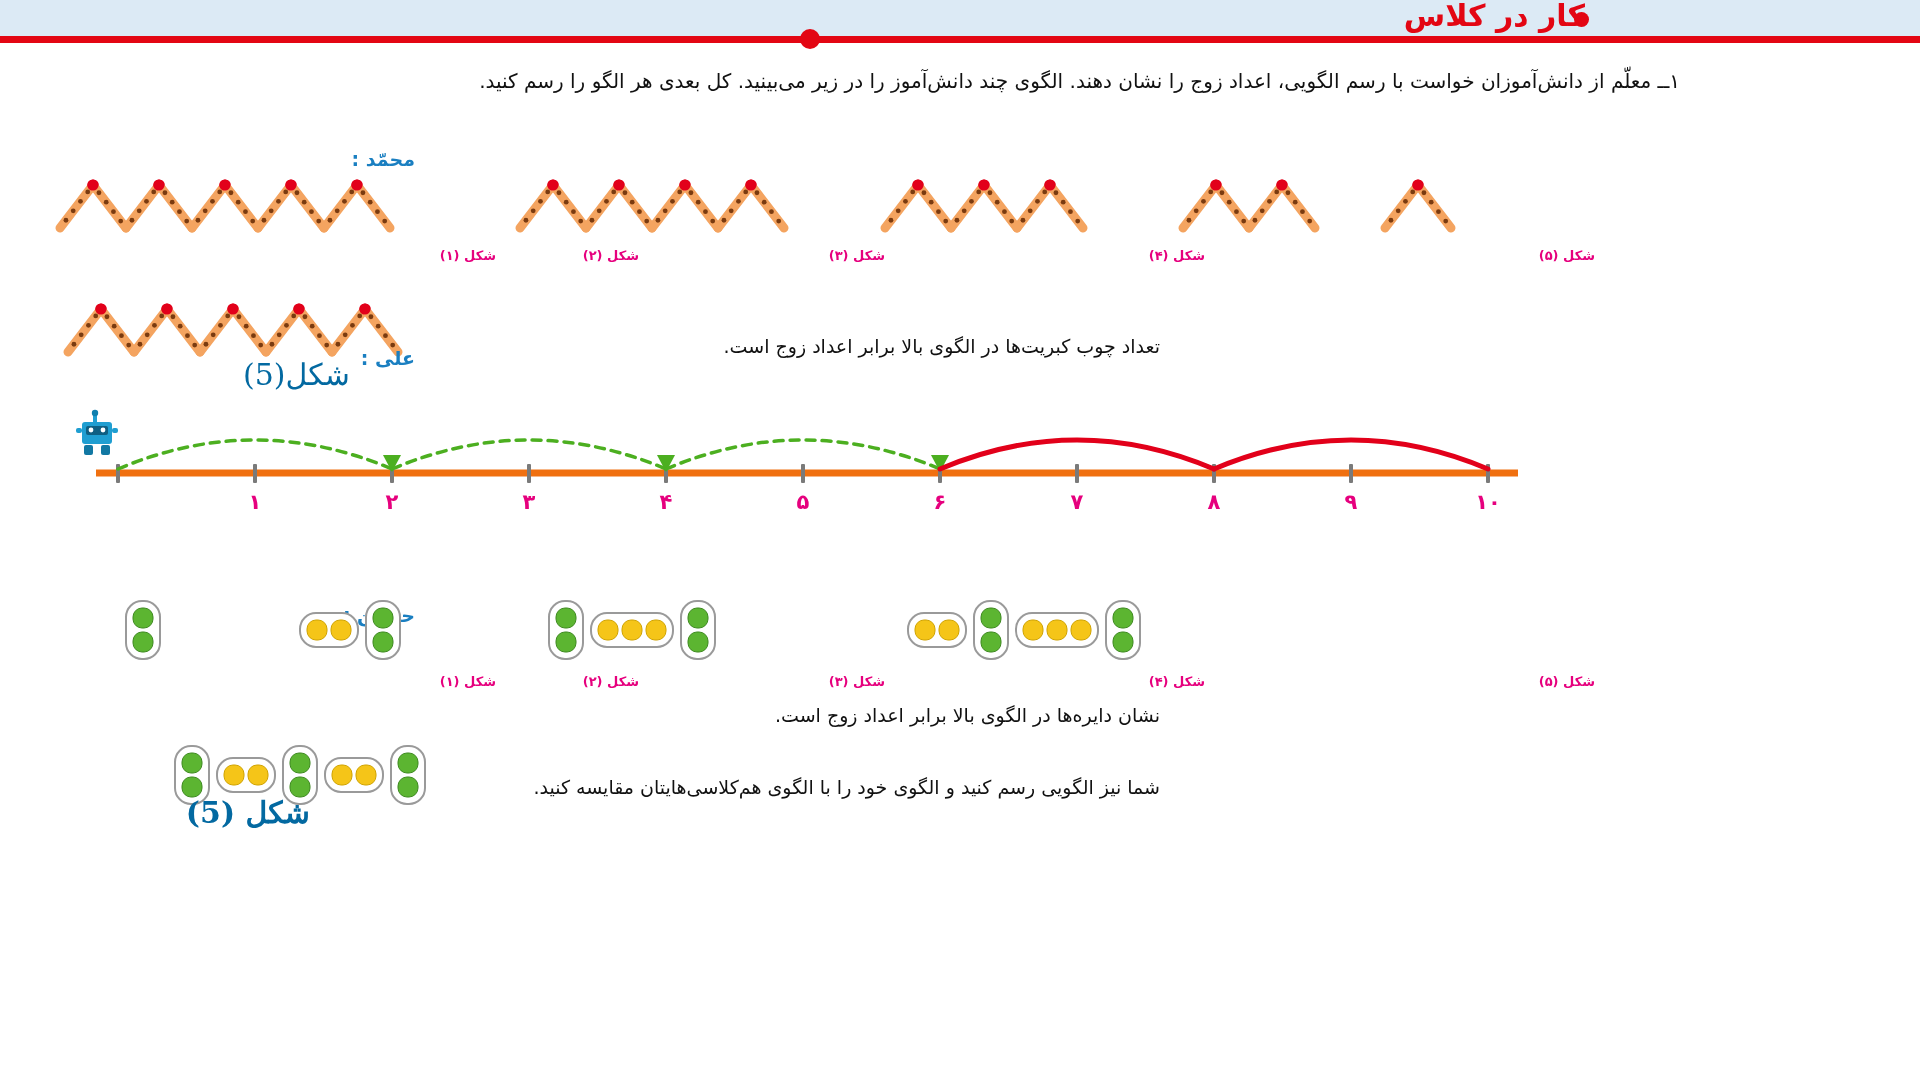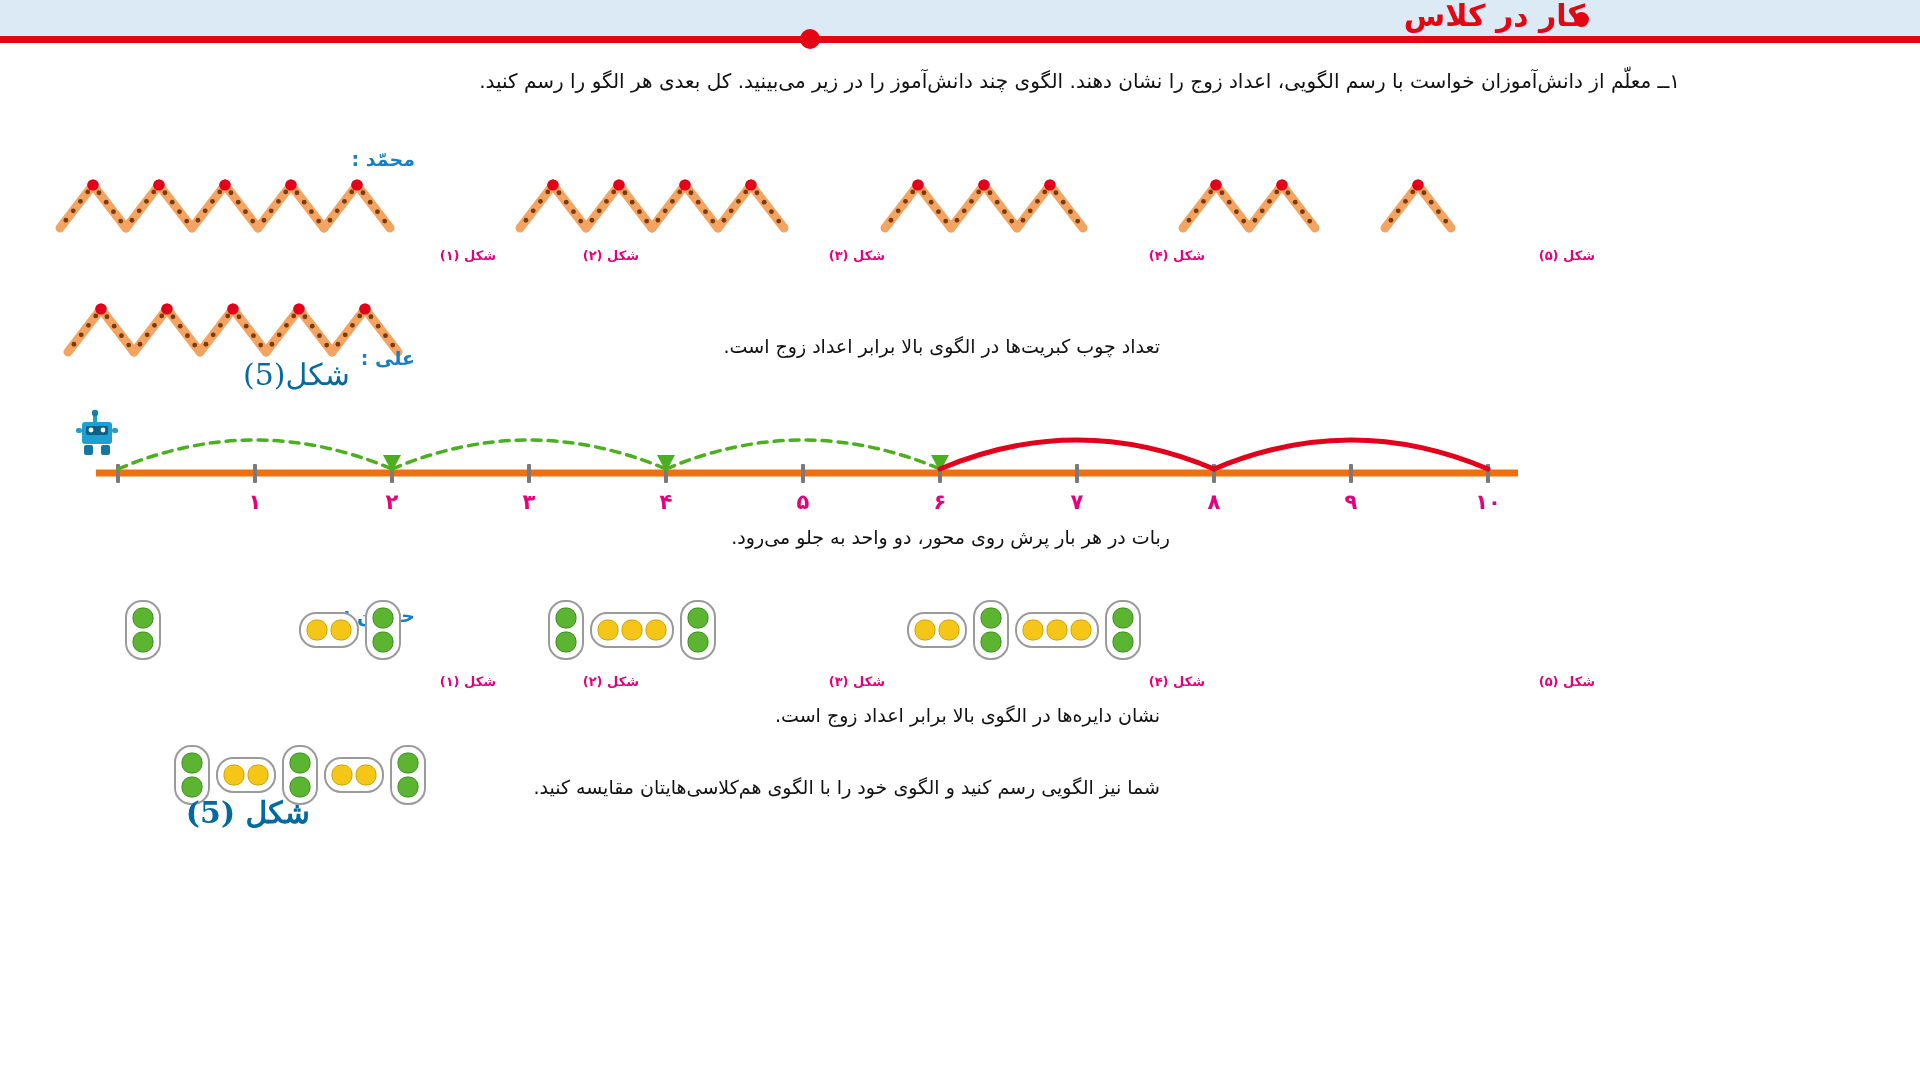--- a/index.html
+++ b/index.html
@@ -456,21 +456,20 @@
       <path d="M 293 40 L 311 40 L 302 57 Z" fill="#4caf20"></path>
       <path d="M 302 54 Q 439 -4 576 54" fill="none" stroke="#4caf20" stroke-width="3.5" stroke-linecap="round" stroke-dasharray="9 7"></path>
       <path d="M 567 40 L 585 40 L 576 57 Z" fill="#4caf20"></path>
       <path d="M 576 54 Q 713 -4 850 54" fill="none" stroke="#4caf20" stroke-width="3.5" stroke-linecap="round" stroke-dasharray="9 7"></path>
       <path d="M 841 40 L 859 40 L 850 57 Z" fill="#4caf20"></path>
       <path d="M 850 54 Q 987 -4 1124 54" fill="none" stroke="#4caf20" stroke-width="3.5" stroke-linecap="round" stroke-dasharray="9 7"></path>
       <path d="M 850 54 Q 987 -4 1124 54" fill="none" stroke="#e2001a" stroke-width="5" stroke-linecap="round"></path>
       <path d="M 1124 54 Q 1261 -4 1398 54" fill="none" stroke="#e2001a" stroke-width="5" stroke-linecap="round"></path>
     </svg>
 
-  <div class="note-text" style="right:750px;top:522px;">ربات در هر بار پرش روی محور، دو واحد به جلو می‌رود.</div>
 
   <div class="name-label" style="right:1505px;top:604px;">حسین :</div>
 
   <svg id="circles" width="1920" height="120" style="left:0;top:585px;">
       <rect x="126" y="16" width="34" height="58" rx="16" ry="16" fill="#ffffff" stroke="#9a9a9a" stroke-width="2"></rect>
       <rect x="133" y="23" width="20" height="20" rx="9" ry="9" fill="#5cb531" stroke="#3e8a20" stroke-width="1"></rect>
       <rect x="133" y="47" width="20" height="20" rx="9" ry="9" fill="#5cb531" stroke="#3e8a20" stroke-width="1"></rect>
       <rect x="366" y="16" width="34" height="58" rx="16" ry="16" fill="#ffffff" stroke="#9a9a9a" stroke-width="2"></rect>
       <rect x="373" y="23" width="20" height="20" rx="9" ry="9" fill="#5cb531" stroke="#3e8a20" stroke-width="1"></rect>
       <rect x="373" y="47" width="20" height="20" rx="9" ry="9" fill="#5cb531" stroke="#3e8a20" stroke-width="1"></rect>

